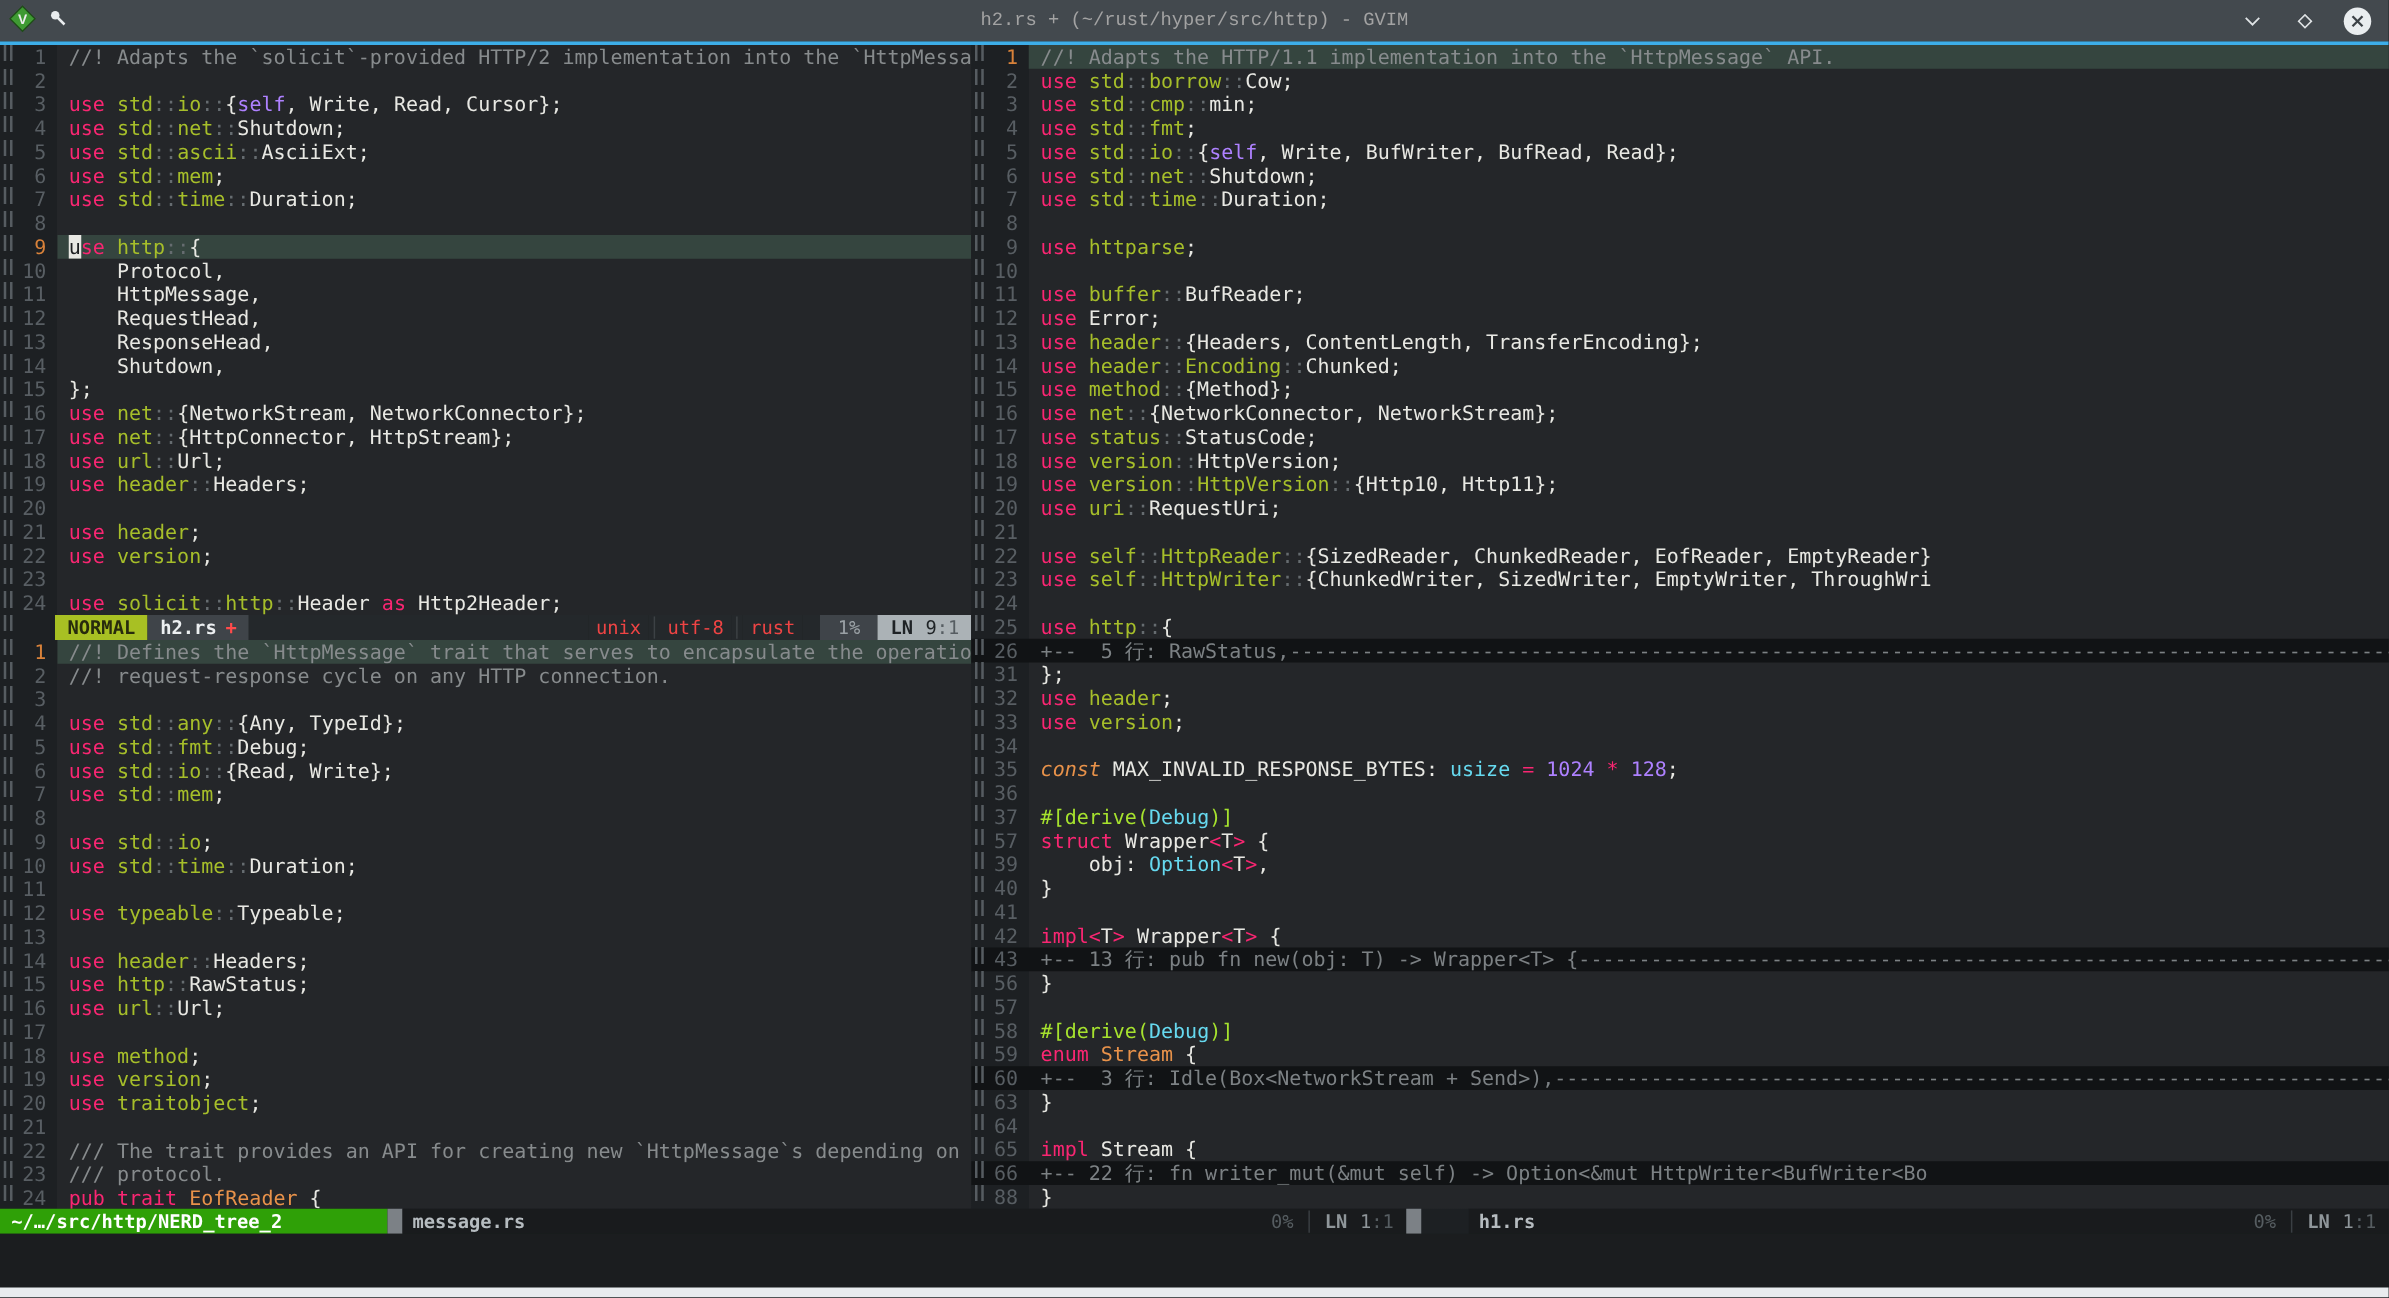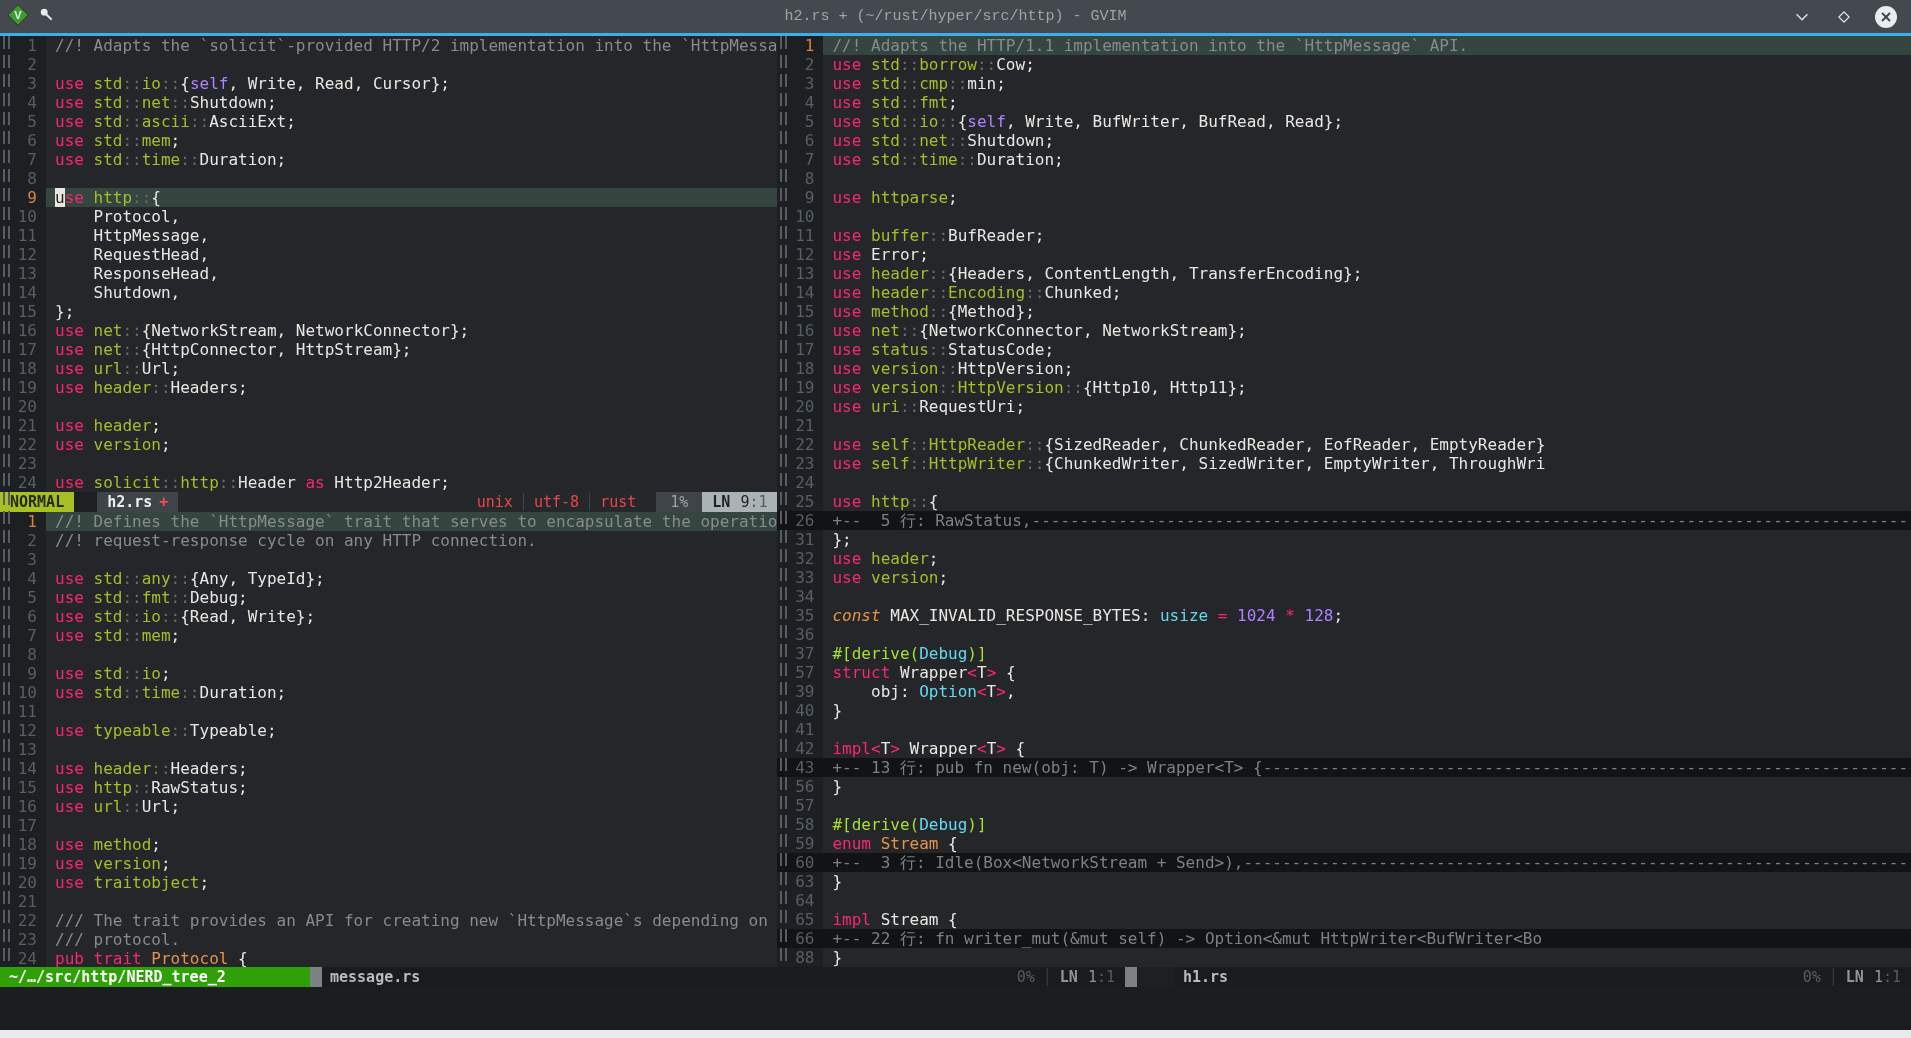--- a/index.html
+++ b/index.html
@@ -51,22 +51,22 @@
   .t-c{color:var(--cmt)} .t-k{color:var(--pink)} .t-m{color:var(--olive)}
   .t-w{color:var(--txt)} .t-g{color:var(--gray)} .t-s{color:var(--purp)}
   .t-o{color:var(--orng)} .t-oi{color:var(--orng);font-style:italic}
   .t-y{color:var(--cyan)} .t-d{color:var(--grn)} .t-f{color:#7c8184}
   .t-cur{background:#e8e8e3;color:#1d1f21}
   .dashfill{color:#7c8184}
 
   
   .statusline{height:20px;line-height:20px;font-size:15px;display:flex;overflow:hidden;flex:0 0 auto;}
   .statusline .seg{padding:0 10px;}
-  .st-active .mode{background:var(--st-mode);color:#272b0d;font-weight:bold;}
-  .st-active .fileseg{background:var(--st-seg);color:#eceff1;margin-left:23px;}
+  .st-active .mode{background:var(--st-mode);color:#272b0d;font-weight:bold;margin-left:44px;}
+  .st-active .fileseg{background:var(--st-seg);color:#eceff1;}
   .st-active .fileseg b{font-weight:bold;}
   .st-active .modflag{color:#ff4b4b;font-weight:bold;margin-left:7px;}
   .st-active .fill{flex:1;background:var(--st-fill);}
   .st-active .meta{background:var(--st-fill);color:#ef4444;padding:0 6px;}
   .st-active .bar{background:var(--st-fill);color:#3c4145;}
   .st-active .gap{background:var(--st-fill);width:14px;}
   .st-active .pct{background:var(--st-seg);color:#9aa1a5;padding:0 14px;}
   .st-active .lnseg{background:var(--st-ln);color:#1f2326;padding:0 10px;}
   .st-active .lnseg b{font-weight:bold;margin-right:10px;}
   .st-active .pos2{color:#565d62;}
@@ -195,21 +195,21 @@
           <div class="row"><span class="ln">14</span><span class="code"><span class="t-k">use </span><span class="t-m">header</span><span class="t-g">::</span><span class="t-w">Headers;</span></span></div>
           <div class="row"><span class="ln">15</span><span class="code"><span class="t-k">use </span><span class="t-m">http</span><span class="t-g">::</span><span class="t-w">RawStatus;</span></span></div>
           <div class="row"><span class="ln">16</span><span class="code"><span class="t-k">use </span><span class="t-m">url</span><span class="t-g">::</span><span class="t-w">Url;</span></span></div>
           <div class="row"><span class="ln">17</span><span class="code"></span></div>
           <div class="row"><span class="ln">18</span><span class="code"><span class="t-k">use </span><span class="t-m">method</span><span class="t-w">;</span></span></div>
           <div class="row"><span class="ln">19</span><span class="code"><span class="t-k">use </span><span class="t-m">version</span><span class="t-w">;</span></span></div>
           <div class="row"><span class="ln">20</span><span class="code"><span class="t-k">use </span><span class="t-m">traitobject</span><span class="t-w">;</span></span></div>
           <div class="row"><span class="ln">21</span><span class="code"></span></div>
           <div class="row"><span class="ln">22</span><span class="code"><span class="t-c">/// The trait provides an API for creating new `HttpMessage`s depending on</span></span></div>
           <div class="row"><span class="ln">23</span><span class="code"><span class="t-c">/// protocol.</span></span></div>
-          <div class="row"><span class="ln">24</span><span class="code"><span class="t-k">pub trait </span><span class="t-o">Protocol</span><span class="t-w"> {</span></span></div>
+          <div class="row"><span class="ln">24</span><span class="code"><span class="t-k">pub trait </span><span class="t-o">EofReader</span><span class="t-w"> {</span></span></div>
         </div>
     </div>
     <div class="vsep"></div>
     <div class="rightcol">
       <div class="pane pane-h1" id="pane-h1">
           <div class="row hl"><span class="ln cur">1</span><span class="code"><span class="t-c">//! Adapts the HTTP/1.1 implementation into the `HttpMessage` API.</span></span></div>
           <div class="row"><span class="ln">2</span><span class="code"><span class="t-k">use </span><span class="t-m">std</span><span class="t-g">::</span><span class="t-m">borrow</span><span class="t-g">::</span><span class="t-w">Cow;</span></span></div>
           <div class="row"><span class="ln">3</span><span class="code"><span class="t-k">use </span><span class="t-m">std</span><span class="t-g">::</span><span class="t-m">cmp</span><span class="t-g">::</span><span class="t-w">min;</span></span></div>
           <div class="row"><span class="ln">4</span><span class="code"><span class="t-k">use </span><span class="t-m">std</span><span class="t-g">::</span><span class="t-m">fmt</span><span class="t-w">;</span></span></div>
           <div class="row"><span class="ln">5</span><span class="code"><span class="t-k">use </span><span class="t-m">std</span><span class="t-g">::</span><span class="t-m">io</span><span class="t-g">::</span><span class="t-w">{</span><span class="t-s">self</span><span class="t-w">, Write, BufWriter, BufRead, Read};</span></span></div>

